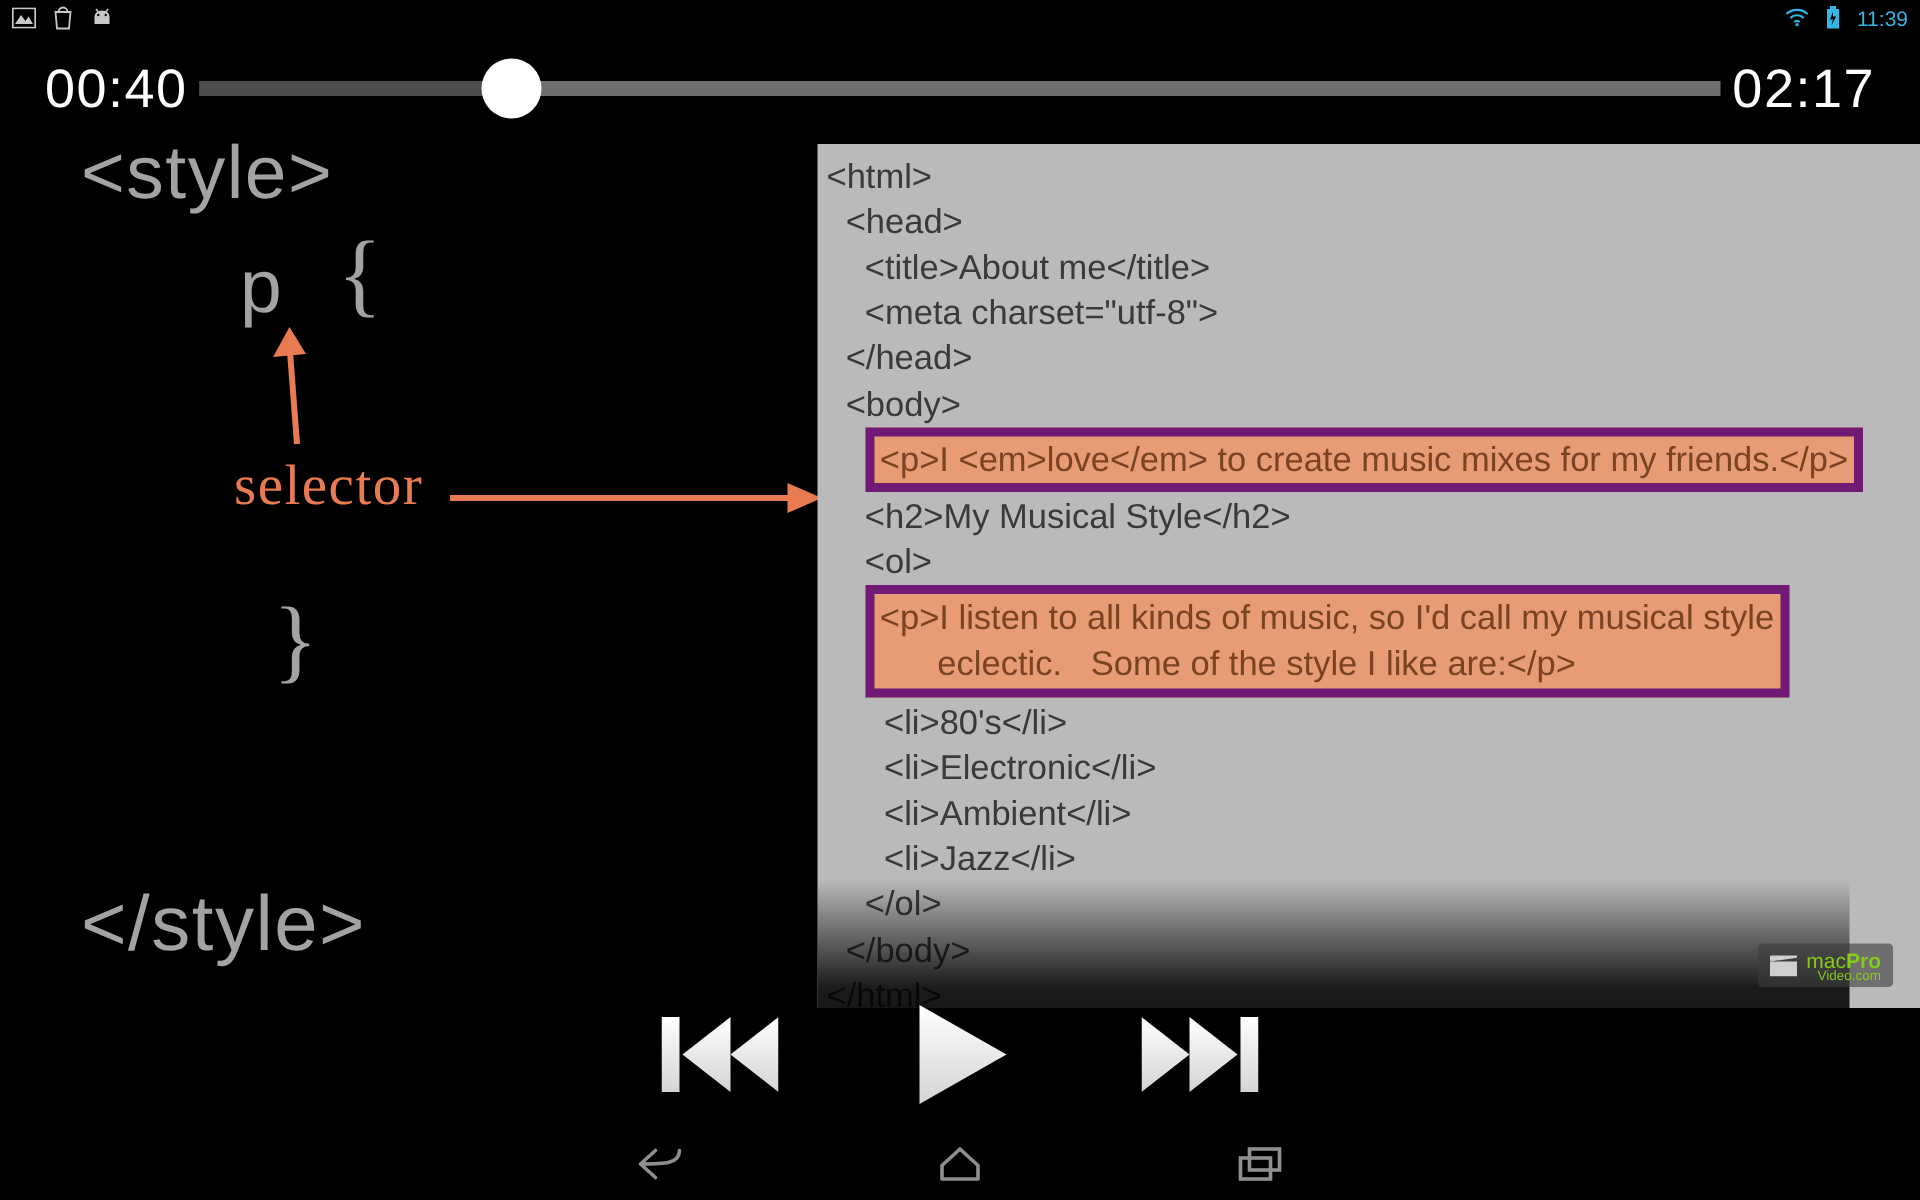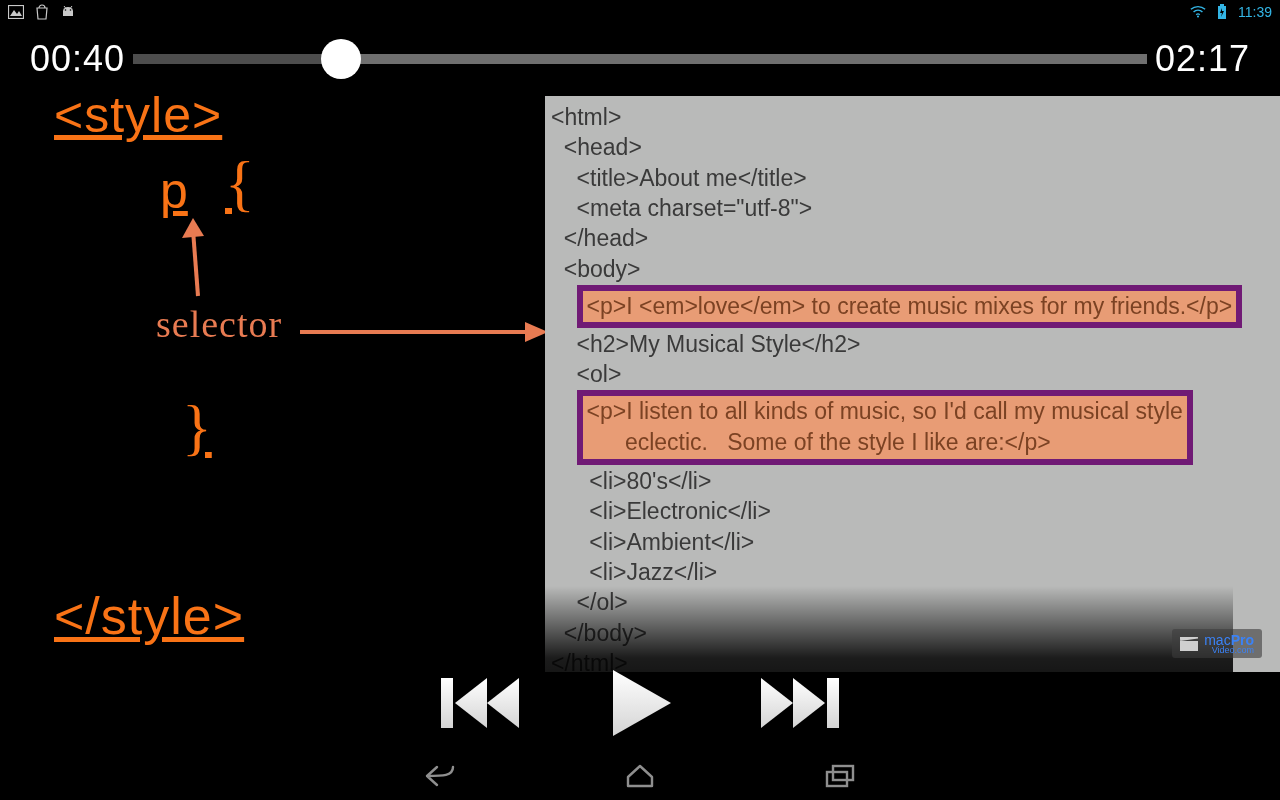--- a/index.html
+++ b/index.html
@@ -55,21 +55,21 @@
   }
 
   
   .content {
     position: relative;
     width: 100%;
     height: 640px;
   }
 
   
-  .chalk { position: absolute; color: #f97316; font-weight: 300; text-decoration: underline; }
+  .chalk { position: absolute; color: #a3a3a3; font-weight: 300; }
   .tag-style-open { left: 54px; top: 0px; font-size: 50px; font-family: "Gill Sans", "Trebuchet MS", sans-serif; letter-spacing: 1px; }
   .tag-p { left: 160px; top: 76px; font-size: 50px; font-family: "Gill Sans", "Trebuchet MS", sans-serif; }
   .brace-open { left: 225px; top: 62px; font-size: 62px; font-family: Georgia, serif; }
   .brace-close { left: 182px; top: 306px; font-size: 62px; font-family: Georgia, serif; }
   .tag-style-close { left: 54px; top: 500px; font-size: 52px; font-family: "Gill Sans","Trebuchet MS",sans-serif; letter-spacing: 1px; }
   .selector-label { position: absolute; left: 156px; top: 216px; color: #e87b52; font-size: 38px; font-family: "Comic Sans MS", cursive; letter-spacing: 1px; }
 
   
   .arrow { position: absolute; pointer-events: none; }
 
@@ -119,21 +119,21 @@
     align-items: center;
   }
   .pbtn { width: 90px; height: 70px; display: flex; align-items: center; justify-content: center; }
   .pbtn svg { filter: drop-shadow(0 2px 2px rgba(0,0,0,0.6)); }
 
   
   .watermark {
     position: absolute;
     right: 18px;
     bottom: 68px;
-    color: #3b82f6;
+    color: #84cc16;
     font-size: 14px;
     display: flex;
     align-items: center;
     gap: 6px;
     background: rgba(60,60,60,0.6);
     padding: 3px 8px;
     border-radius: 3px;
   }
   .watermark .mp { font-weight: 300; }
   .watermark .mp b { font-weight: 700; }

